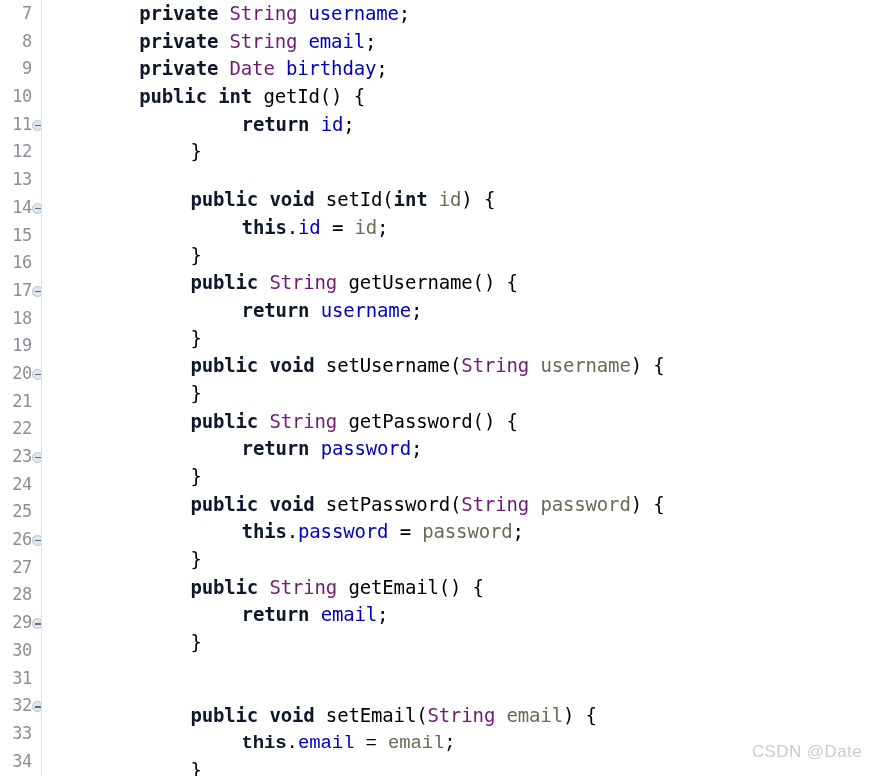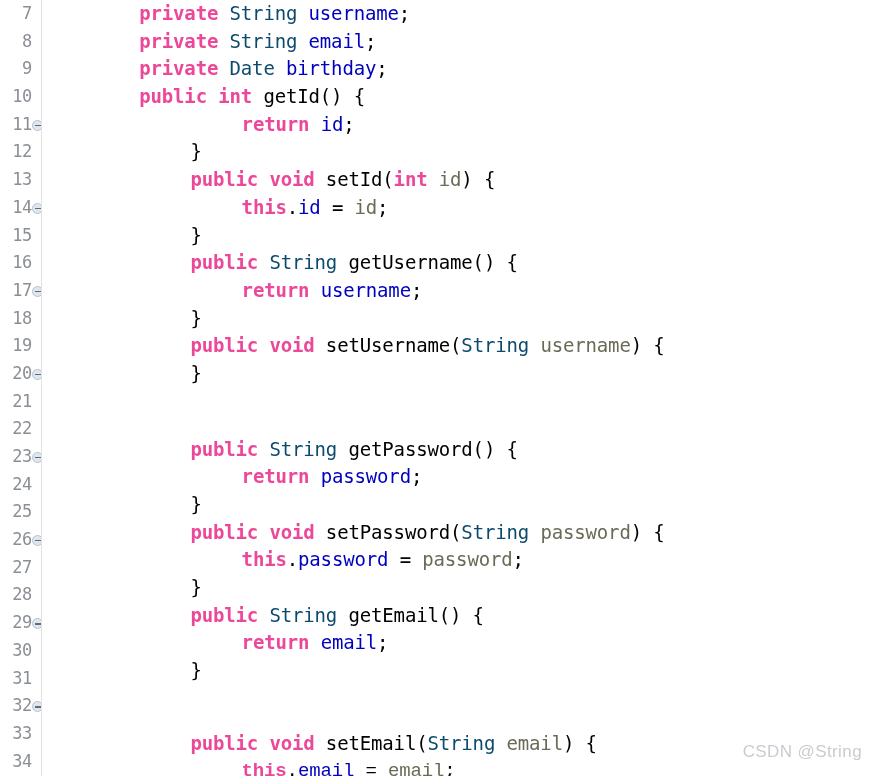--- a/index.html
+++ b/index.html
@@ -78,24 +78,24 @@
     line-height: 27.7px;
     font-family: "DejaVu Sans Mono", monospace;
     font-size: 19px;
     white-space: pre;
     color: #000000;
     padding-left: 46px;
     box-sizing: border-box;
     letter-spacing: -0.15px;
   }
   
-  .kw   { color: #ec4899; font-weight: bold; }
+  .kw   { color: #0f172a; font-weight: bold; }
   .fld  { color: #0000c0; }
   .par  { color: #6a6a55; }
-  .typ  { color: #0c4a6e; }
+  .typ  { color: #701a75; }
   .pln  { color: #000000; }
   
   .watermark {
     position: absolute;
     right: 16px;
     bottom: 14px;
     font-family: "Liberation Sans", sans-serif;
     font-size: 17px;
     color: #c9ccd1;
     letter-spacing: 0.4px;
@@ -206,38 +206,38 @@
       </div>
     </div>
 
   <div class="code">
       <div class="code-row" style="text-indent: 51.2px;"><span class="kw">private</span><span class="pln"> </span><span class="typ">String</span><span class="pln"> </span><span class="fld">username</span><span class="pln">;</span></div>
       <div class="code-row" style="text-indent: 51.2px;"><span class="kw">private</span><span class="pln"> </span><span class="typ">String</span><span class="pln"> </span><span class="fld">email</span><span class="pln">;</span></div>
       <div class="code-row" style="text-indent: 51.2px;"><span class="kw">private</span><span class="pln"> </span><span class="typ">Date</span><span class="pln"> </span><span class="fld">birthday</span><span class="pln">;</span></div>
       <div class="code-row" style="text-indent: 51.2px;"><span class="kw">public</span><span class="pln"> </span><span class="kw">int</span><span class="pln"> getId() {</span></div>
       <div class="code-row" style="text-indent: 153.6px;"><span class="kw">return</span><span class="pln"> </span><span class="fld">id</span><span class="pln">;</span></div>
       <div class="code-row" style="text-indent: 102.4px;"><span class="pln">}</span></div>
-      <div class="code-row" style="text-indent: 102.4px;"><span class="kw">public</span><span class="pln"> </span><span class="kw">void</span><span class="pln"> setId(</span><span class="kw">int</span><span class="pln"> </span><span class="par">id</span><span class="pln">) {</span></div>
+      <div class="code-row" style="text-indent: 102.4px; margin-top: 20px;"><span class="kw">public</span><span class="pln"> </span><span class="kw">void</span><span class="pln"> setId(</span><span class="kw">int</span><span class="pln"> </span><span class="par">id</span><span class="pln">) {</span></div>
       <div class="code-row" style="text-indent: 153.6px;"><span class="kw">this</span><span class="pln">.</span><span class="fld">id</span><span class="pln"> = </span><span class="par">id</span><span class="pln">;</span></div>
       <div class="code-row" style="text-indent: 102.4px;"><span class="pln">}</span></div>
       <div class="code-row" style="text-indent: 102.4px;"><span class="kw">public</span><span class="pln"> </span><span class="typ">String</span><span class="pln"> getUsername() {</span></div>
       <div class="code-row" style="text-indent: 153.6px;"><span class="kw">return</span><span class="pln"> </span><span class="fld">username</span><span class="pln">;</span></div>
       <div class="code-row" style="text-indent: 102.4px;"><span class="pln">}</span></div>
       <div class="code-row" style="text-indent: 102.4px;"><span class="kw">public</span><span class="pln"> </span><span class="kw">void</span><span class="pln"> setUsername(</span><span class="typ">String</span><span class="pln"> </span><span class="par">username</span><span class="pln">) {</span></div>
       <div class="code-row" style="text-indent: 102.4px;"><span class="pln">}</span></div>
-      <div class="code-row" style="text-indent: 102.4px; margin-top: 48px;"><span class="kw">public</span><span class="pln"> </span><span class="typ">String</span><span class="pln"> getPassword() {</span></div>
+      <div class="code-row" style="text-indent: 102.4px;"><span class="kw">public</span><span class="pln"> </span><span class="typ">String</span><span class="pln"> getPassword() {</span></div>
       <div class="code-row" style="text-indent: 153.6px;"><span class="kw">return</span><span class="pln"> </span><span class="fld">password</span><span class="pln">;</span></div>
       <div class="code-row" style="text-indent: 102.4px;"><span class="pln">}</span></div>
       <div class="code-row" style="text-indent: 102.4px;"><span class="kw">public</span><span class="pln"> </span><span class="kw">void</span><span class="pln"> setPassword(</span><span class="typ">String</span><span class="pln"> </span><span class="par">password</span><span class="pln">) {</span></div>
       <div class="code-row" style="text-indent: 153.6px;"><span class="kw">this</span><span class="pln">.</span><span class="fld">password</span><span class="pln"> = </span><span class="par">password</span><span class="pln">;</span></div>
       <div class="code-row" style="text-indent: 102.4px;"><span class="pln">}</span></div>
       <div class="code-row" style="text-indent: 102.4px;"><span class="kw">public</span><span class="pln"> </span><span class="typ">String</span><span class="pln"> getEmail() {</span></div>
       <div class="code-row" style="text-indent: 153.6px;"><span class="kw">return</span><span class="pln"> </span><span class="fld">email</span><span class="pln">;</span></div>
       <div class="code-row" style="text-indent: 102.4px;"><span class="pln">}</span></div>
       <div class="code-row" style="text-indent: 102.4px; margin-top: 45px;"><span class="kw">public</span><span class="pln"> </span><span class="kw">void</span><span class="pln"> setEmail(</span><span class="typ">String</span><span class="pln"> </span><span class="par">email</span><span class="pln">) {</span></div>
       <div class="code-row" style="text-indent: 153.6px; font-family: Liberation Mono, monospace;"><span class="kw">this</span><span class="pln">.</span><span class="fld">email</span><span class="pln"> = </span><span class="par">email</span><span class="pln">;</span></div>
       <div class="code-row" style="text-indent: 102.4px;"><span class="pln">}</span></div>
       <div class="code-row" style="text-indent: 102.4px;"></div>
     </div>
 
-  <div class="watermark">CSDN @String</div>
+  <div class="watermark">CSDN @Date</div>
 
 </div>
 
 </body></html>

